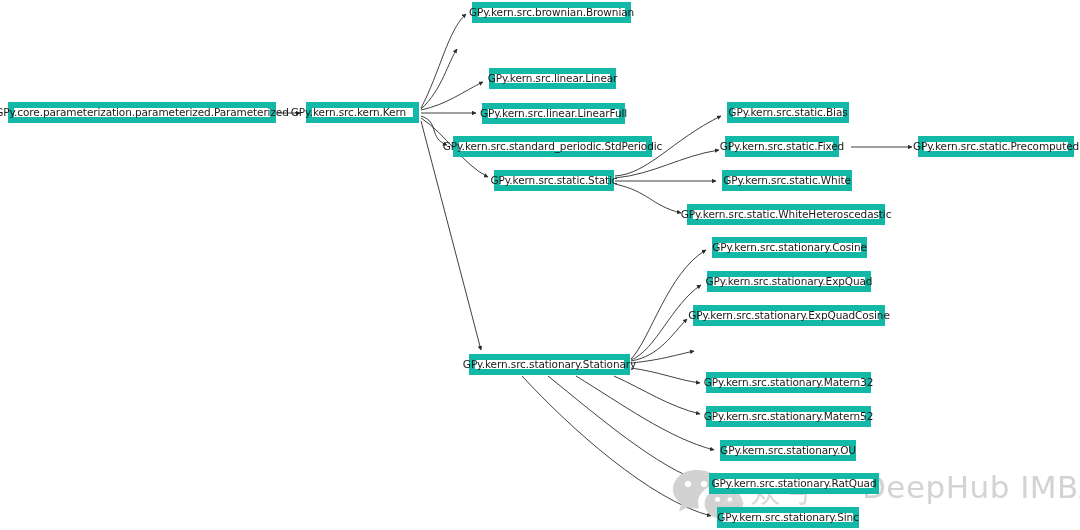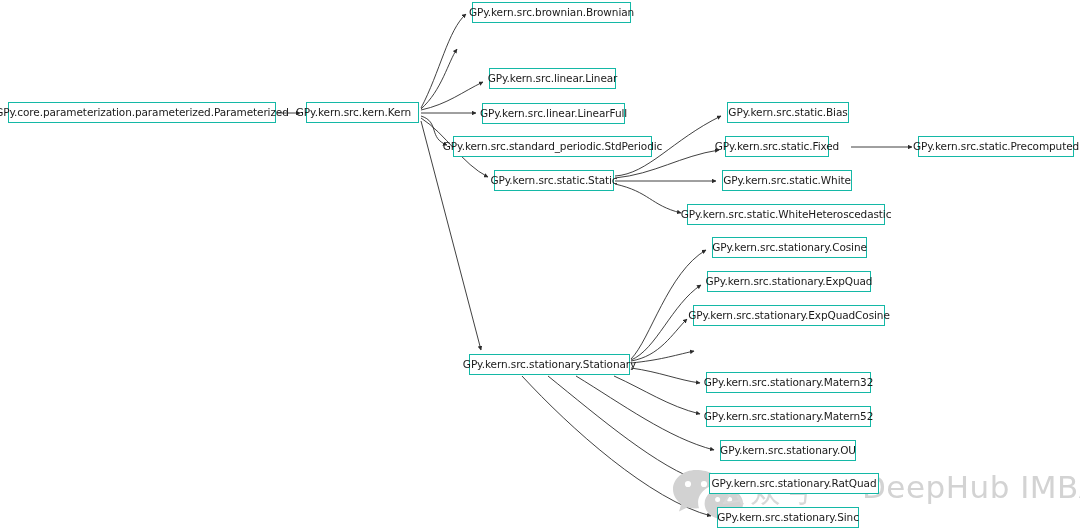--- a/index.html
+++ b/index.html
@@ -20,21 +20,21 @@
     position: absolute;
     left: 0;
     top: 0;
     width: 1080px;
     height: 530px;
     pointer-events: none;
   }
   .node {
     position: absolute;
     box-sizing: border-box;
-    border: 1px solid #14b8a6;
+    border: 6px solid #14b8a6;
     background: #ffffff;
     color: #1a1a1a;
     font-size: 10.5px;
     line-height: 1;
     letter-spacing: -0.1px;
     white-space: nowrap;
     display: flex;
     align-items: center;
     justify-content: center;
     height: 21px;
@@ -153,21 +153,21 @@
   </div>
   <div class="node" style="left:453px; top:136px; width:199px;">
     <span class="node-label">GPy.kern.src.standard_periodic.StdPeriodic</span>
   </div>
   <div class="node" style="left:494px; top:170px; width:120px;">
     <span class="node-label">GPy.kern.src.static.Static</span>
   </div>
   <div class="node" style="left:727px; top:102px; width:122px;">
     <span class="node-label">GPy.kern.src.static.Bias</span>
   </div>
-  <div class="node" style="left:725px; top:136px; width:104px;">
+  <div class="node" style="left:725px; top:136px; width:114px;">
     <span class="node-label">GPy.kern.src.static.Fixed</span>
   </div>
   <div class="node" style="left:722px; top:170px; width:130px;">
     <span class="node-label">GPy.kern.src.static.White</span>
   </div>
   <div class="node" style="left:687px; top:204px; width:198px;">
     <span class="node-label">GPy.kern.src.static.WhiteHeteroscedastic</span>
   </div>
   <div class="node" style="left:918px; top:136px; width:156px;">
     <span class="node-label">GPy.kern.src.static.Precomputed</span>

